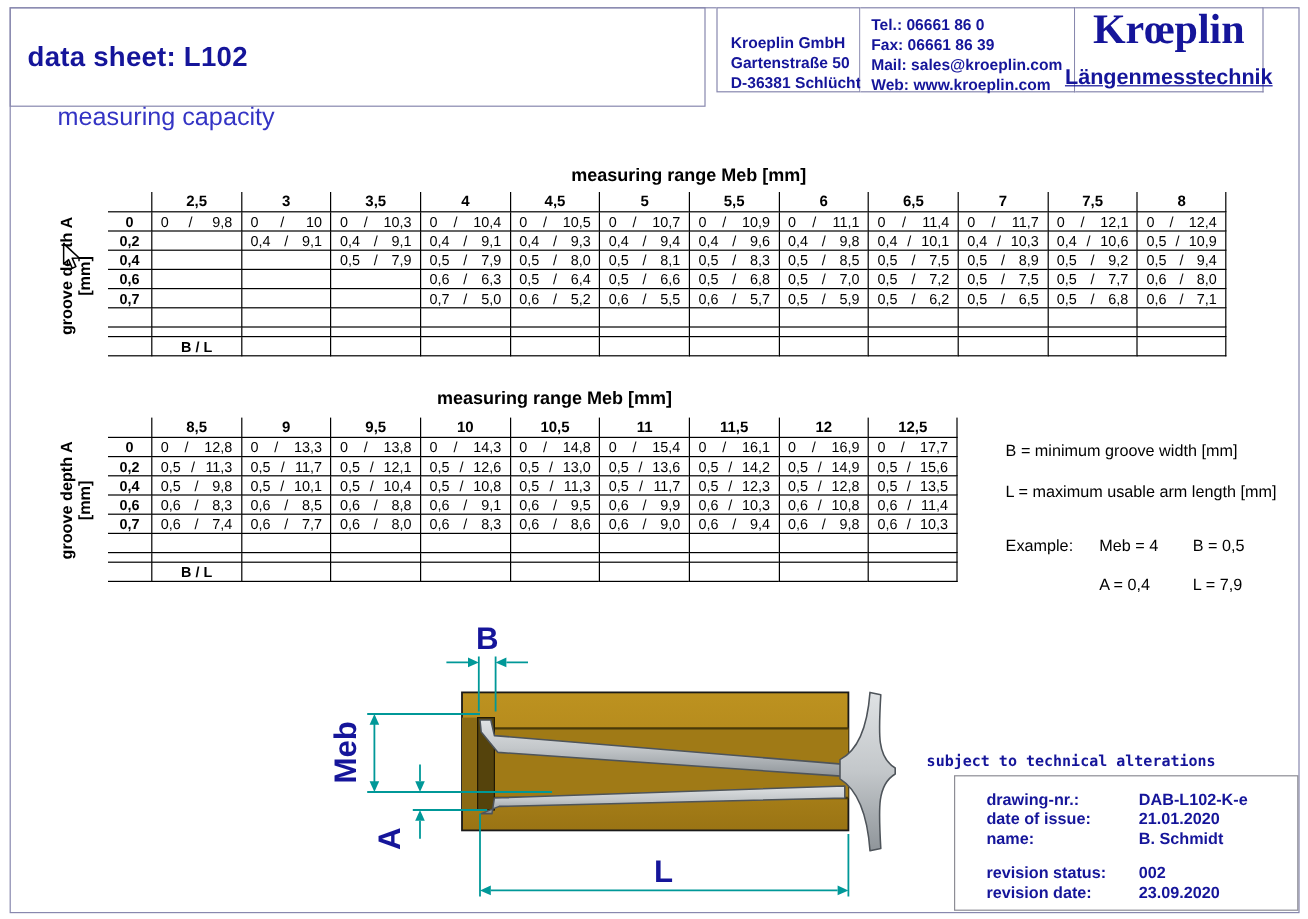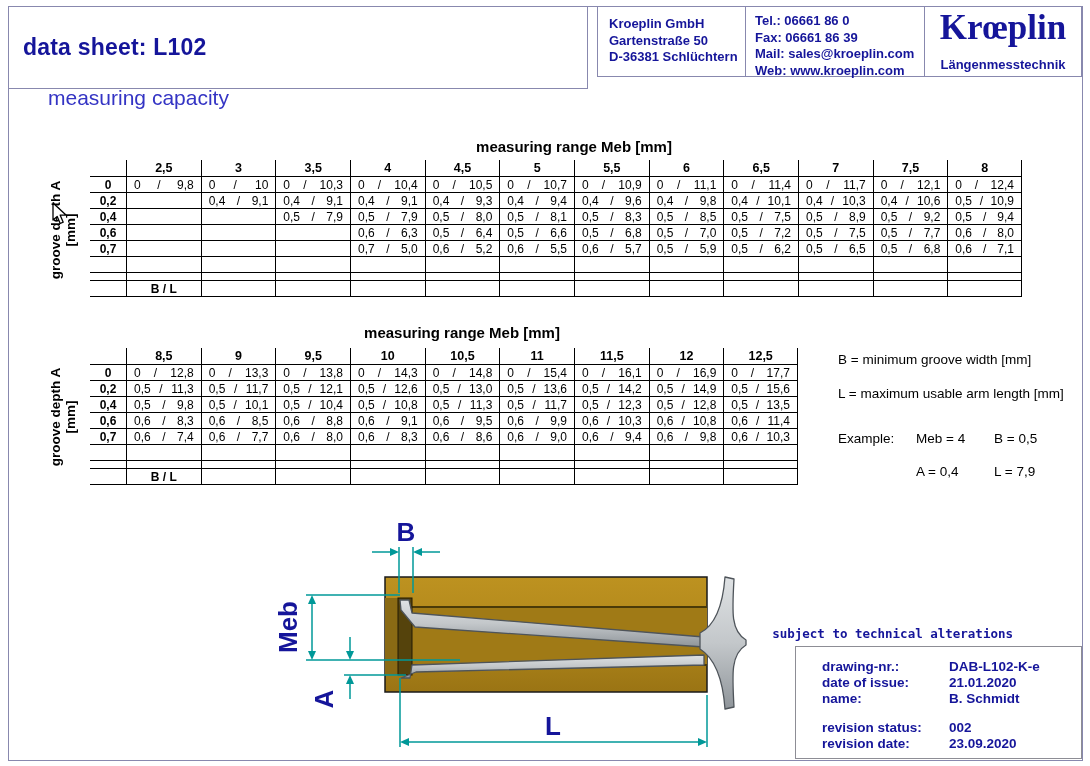--- a/index.html
+++ b/index.html
@@ -7,46 +7,46 @@
         font-family:"Liberation Sans",sans-serif;}
   .abs{position:absolute;}
   
   #frame{left:8px;top:6px;width:1073px;height:753px;border:1px solid #8888ae;}
   #title-cell{left:8px;top:6px;width:580px;height:83px;border:1px solid #8888ae;
       display:flex;align-items:center;padding-left:14px;box-sizing:border-box;}
   #title-cell .t{font-size:23px;font-weight:bold;color:#15159a;letter-spacing:.2px;}
   #head-boxes{left:597px;top:6px;width:485px;height:71px;display:flex;box-sizing:border-box;}
   .hcell{border:1px solid #8888ae;box-sizing:border-box;height:100%;background:#fff;}
   .hcell+.hcell{border-left:none;}
-  #addr{width:149px;padding:9px 0 0 11px;}
+  #addr{width:120px;padding:21px 0 0 11px;}
   #cont{width:179px;padding:6px 0 0 9px;}
   #logo{width:157px;display:flex;flex-direction:column;align-items:center;justify-content:center;}
   .navy{color:#15159a;}
   .hline{font-size:13px;font-weight:bold;line-height:16.5px;white-space:nowrap;}
   #logo .brand{font-family:"Liberation Serif",serif;font-weight:bold;font-size:35px;line-height:34px;}
-  #logo .sub{font-size:13px;font-weight:bold;margin-top:12px;}
+  #logo .sub{font-size:18px;font-weight:bold;margin-top:12px;text-decoration:underline;}
   
   #sect{left:48px;top:86px;font-size:21px;color:#3434c4;}
   
   .tbl-title{font-size:15px;font-weight:bold;color:#000;text-align:center;}
   .cap-table{display:grid;background:#fff;}
   .cap-table div{box-sizing:border-box;font-size:12px;display:flex;align-items:center;justify-content:center;}
   .cap-table .th{height:17px;font-weight:bold;font-size:12.5px;border-left:1px solid #000;border-bottom:1px solid #000;}
   .cap-table .th.lbl{border-left:none;}
   .cap-table .td{height:16px;border-left:1px solid #000;border-bottom:1px solid #000;}
   .cap-table .td.lbl{border-left:none;font-weight:bold;}
   .cap-table .last{border-right:1px solid #000;}
   .cap-table .thin{height:8px;}
   .cap-table .pair{display:flex;justify-content:space-between;padding:0 7px;width:100%;}
   .cap-table .foot{font-weight:bold;}
   .rot-label{transform:rotate(-90deg);transform-origin:center;width:150px;height:36px;
       display:flex;flex-direction:column;align-items:center;justify-content:center;
       font-weight:bold;font-size:13.5px;color:#000;line-height:15px;text-align:center;}
   
-  #legend{left:838px;top:352px;font-size:13.5px;color:#000;}
+  #legend{left:838px;top:368px;font-size:13.5px;color:#000;}
   #legend .row{margin-bottom:19px;white-space:nowrap;}
   #legend .exgrid{display:grid;grid-template-columns:78px 78px auto;margin-top:30px;row-gap:18px;}
   
   #notice{left:748px;top:626px;width:265px;text-align:right;
       font-family:"DejaVu Sans Mono",monospace;font-size:12.5px;font-weight:bold;color:#15159a;}
   #infobox{left:795px;top:646px;width:287px;height:113px;border:1px solid #8d8d95;
       box-sizing:border-box;padding:12px 0 0 26px;}
   .frow{display:flex;font-size:13.5px;font-weight:bold;line-height:16px;}
   .frow .fl{width:127px;}
   .frow.gap{margin-top:13px;}

